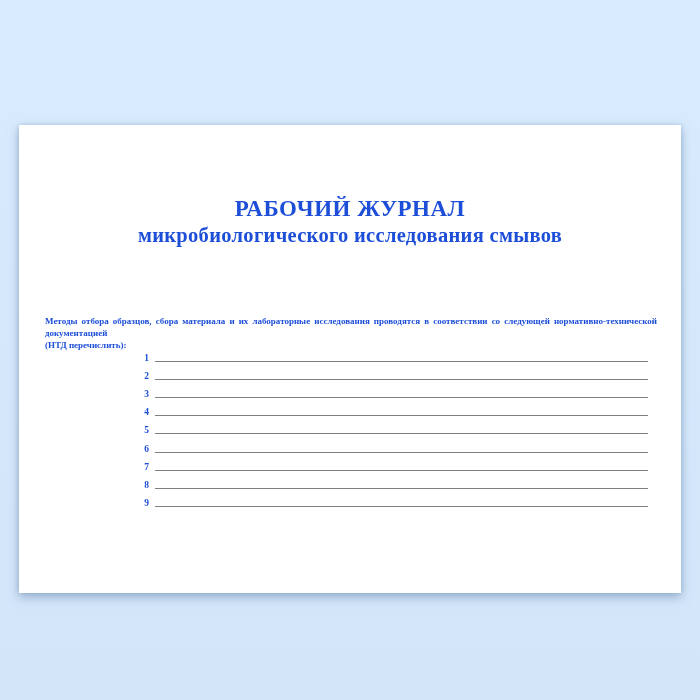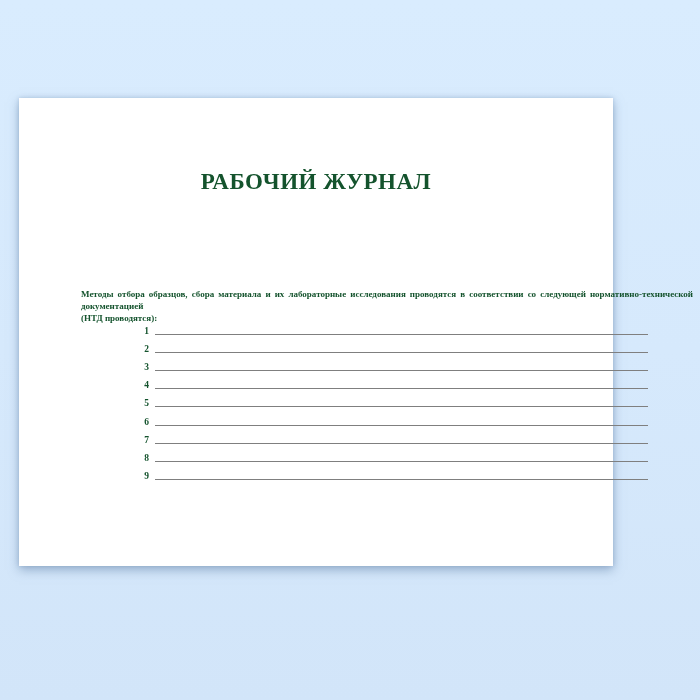--- a/index.html
+++ b/index.html
@@ -4,24 +4,24 @@
 <style>
   * { margin:0; padding:0; box-sizing:border-box; }
   html, body { width:700px; height:700px; }
   body {
     position:relative;
     overflow:hidden;
     background: linear-gradient(180deg, #d9ecfe 0%, #d6e9fc 50%, #d2e5f9 100%);
     font-family:"Liberation Serif", serif;
   }
   .page {
-    position:absolute; left:19px; top:98px;
-    width:594px; height:468px;
+    position:absolute; left:19px; top:125px;
+    width:662px; height:468px;
     background:#ffffff;
-    color:#14532d;
+    color:#1d4ed8;
     box-shadow: 0 4px 10px rgba(100,132,170,0.55), 0 0 4px rgba(100,132,170,0.30);
   }
   .title {
     position:absolute; top:71px; left:0; right:0;
     text-align:center; font-weight:bold;
     font-size:23px; letter-spacing:0.5px;
   }
   .subtitle {
     position:absolute; top:99px; left:0; right:0;
     text-align:center; font-weight:bold;
@@ -39,21 +39,21 @@
     border-bottom:1.2px solid #222222;
     vertical-align:baseline;
     font-size:10px; font-weight:bold; text-align:center;
   }
   .blank-main     { width:112px; }
   .blank-main-end { width:114px; }
   .blank-year     { width:21px; }
   .date-row .lbl  { padding:0 1px; }
   .intro {
     position:absolute; left:26px; top:190px; width:612px;
-    font-weight:bold; font-size:9px; line-height:12px;margin-left:36px;
+    font-weight:bold; font-size:9px; line-height:12px;
   }
   .intro-line1 { text-align:justify; text-align-last:justify; }
   .ntd-list { position:absolute; left:117px; top:222px; width:512px; }
   .row  { position:relative; height:18.1px; }
   .num  {
     position:absolute; left:0; bottom:2px; width:13px;
     text-align:right; font-weight:bold; font-size:9.5px;
   }
   .line {
     position:absolute; left:19px; right:0; bottom:3px; height:13px;
@@ -61,26 +61,27 @@
     font-size:9.5px; font-weight:bold;
   }
 </style>
 </head>
 <body>
 
 <div class="page">
 
   <div class="title">РАБОЧИЙ ЖУРНАЛ</div>
 
+  <div class="subtitle">микробиологического исследования смывов</div>
 
 
 
   <div class="intro">
     <div class="intro-line1">Методы отбора образцов, сбора материала и их лабораторные исследования проводятся в соответствии со следующей нормативно-технической документацией</div>
-    <div class="intro-line2">(НТД проводятся):</div>
+    <div class="intro-line2">(НТД перечислить):</div>
   </div>
 
   <div class="ntd-list">
   <div class="row">
     <span class="num">1</span>
     <span class="line"></span>
   </div>
 
   <div class="row">
     <span class="num">2</span>

